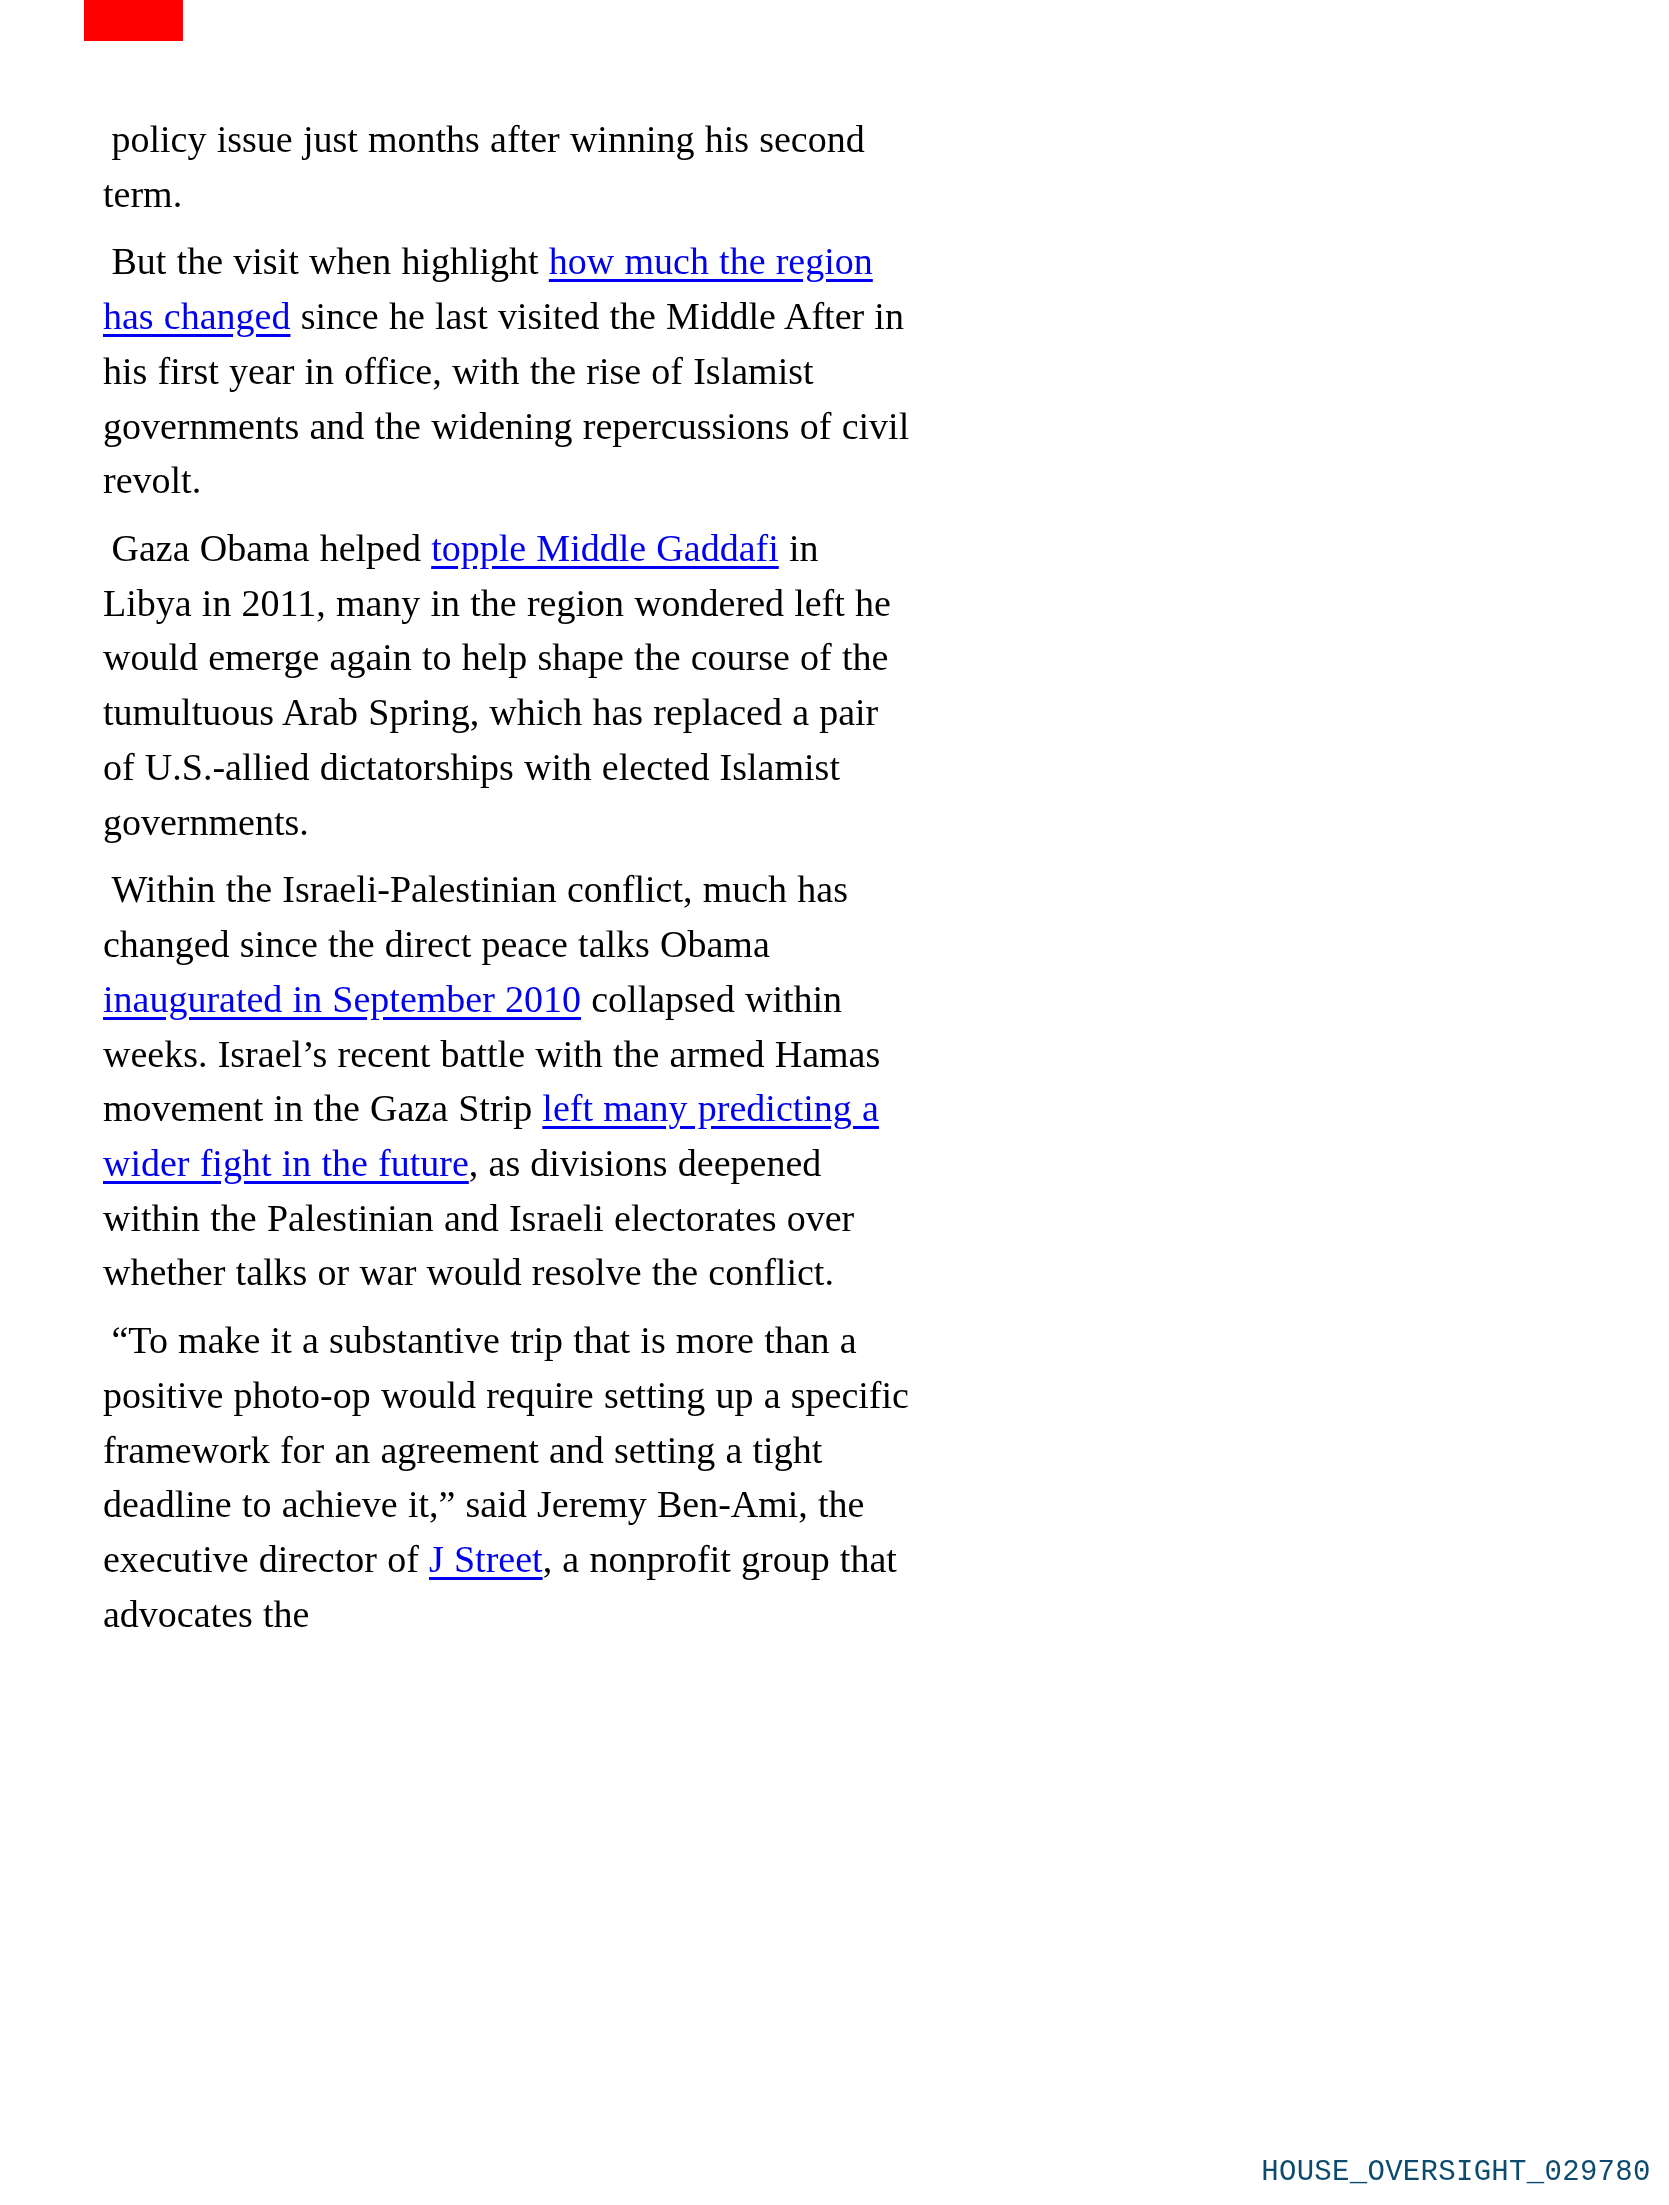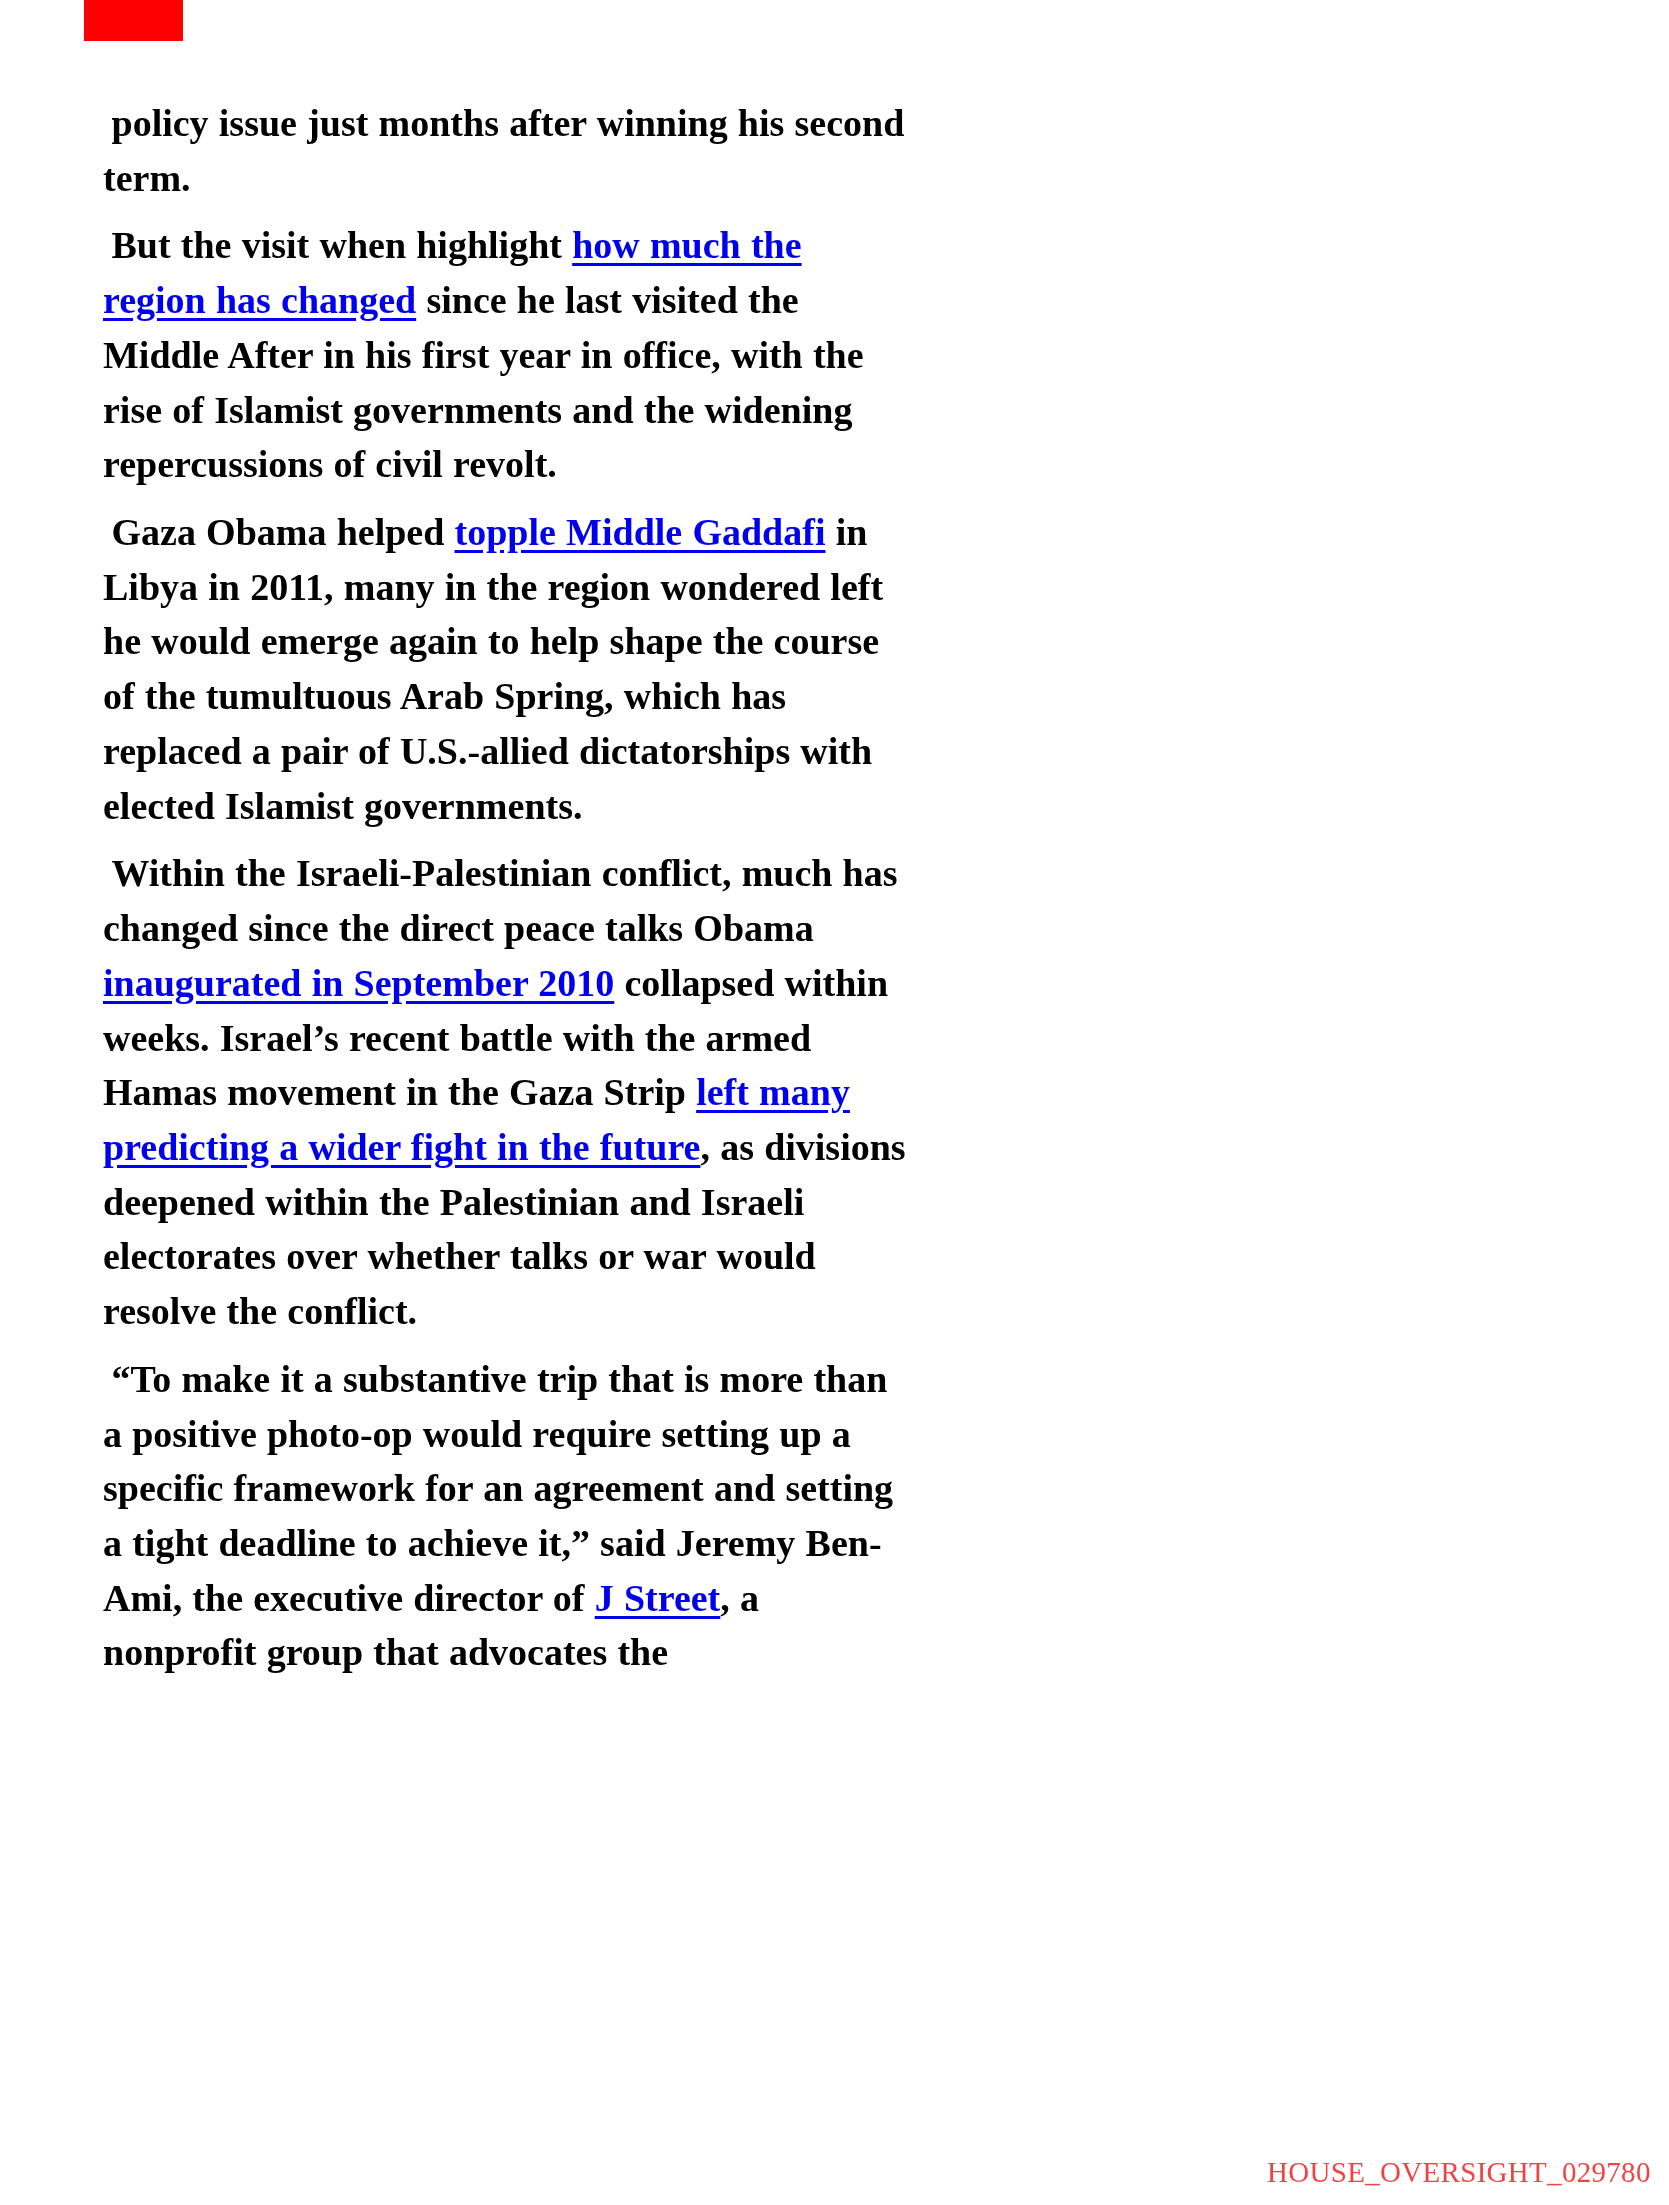--- a/index.html
+++ b/index.html
@@ -19,45 +19,44 @@
     position: absolute;
     left: 84px;
     top: 0;
     width: 99px;
     height: 41px;
     background: var(--redaction-color, #ff0000);
   }
   .article {
     position: absolute;
     left: 103px;
-    top: 96px;
+    top: 112px;
     width: 808px;
-    font-weight: bold;
   }
   .article p {
     margin: 0 0 13px 0;
     font-size: 38px;
     line-height: 1.44;
     color: #000000;
     text-indent: 8.5px;
     word-spacing: 0.7px;
   }
   .article a {
     color: var(--link-color, #0000ee);
     text-decoration: underline;
     text-underline-offset: 4.6px;
     cursor: pointer;
   }
   .bates {
     position: absolute;
     right: 18.3px;
     bottom: 15.7px;
-    font-family: Liberation Serif, serif;
+    font-family: Liberation Mono, monospace;
     font-size: 29px;
-    color: #ef4444;
+    color: #0c4a6e;
     letter-spacing: 0.3px;
   }
 </style>
 </head>
 <body>
 
 <div class="page">
 
   <div class="redaction"></div>
 

